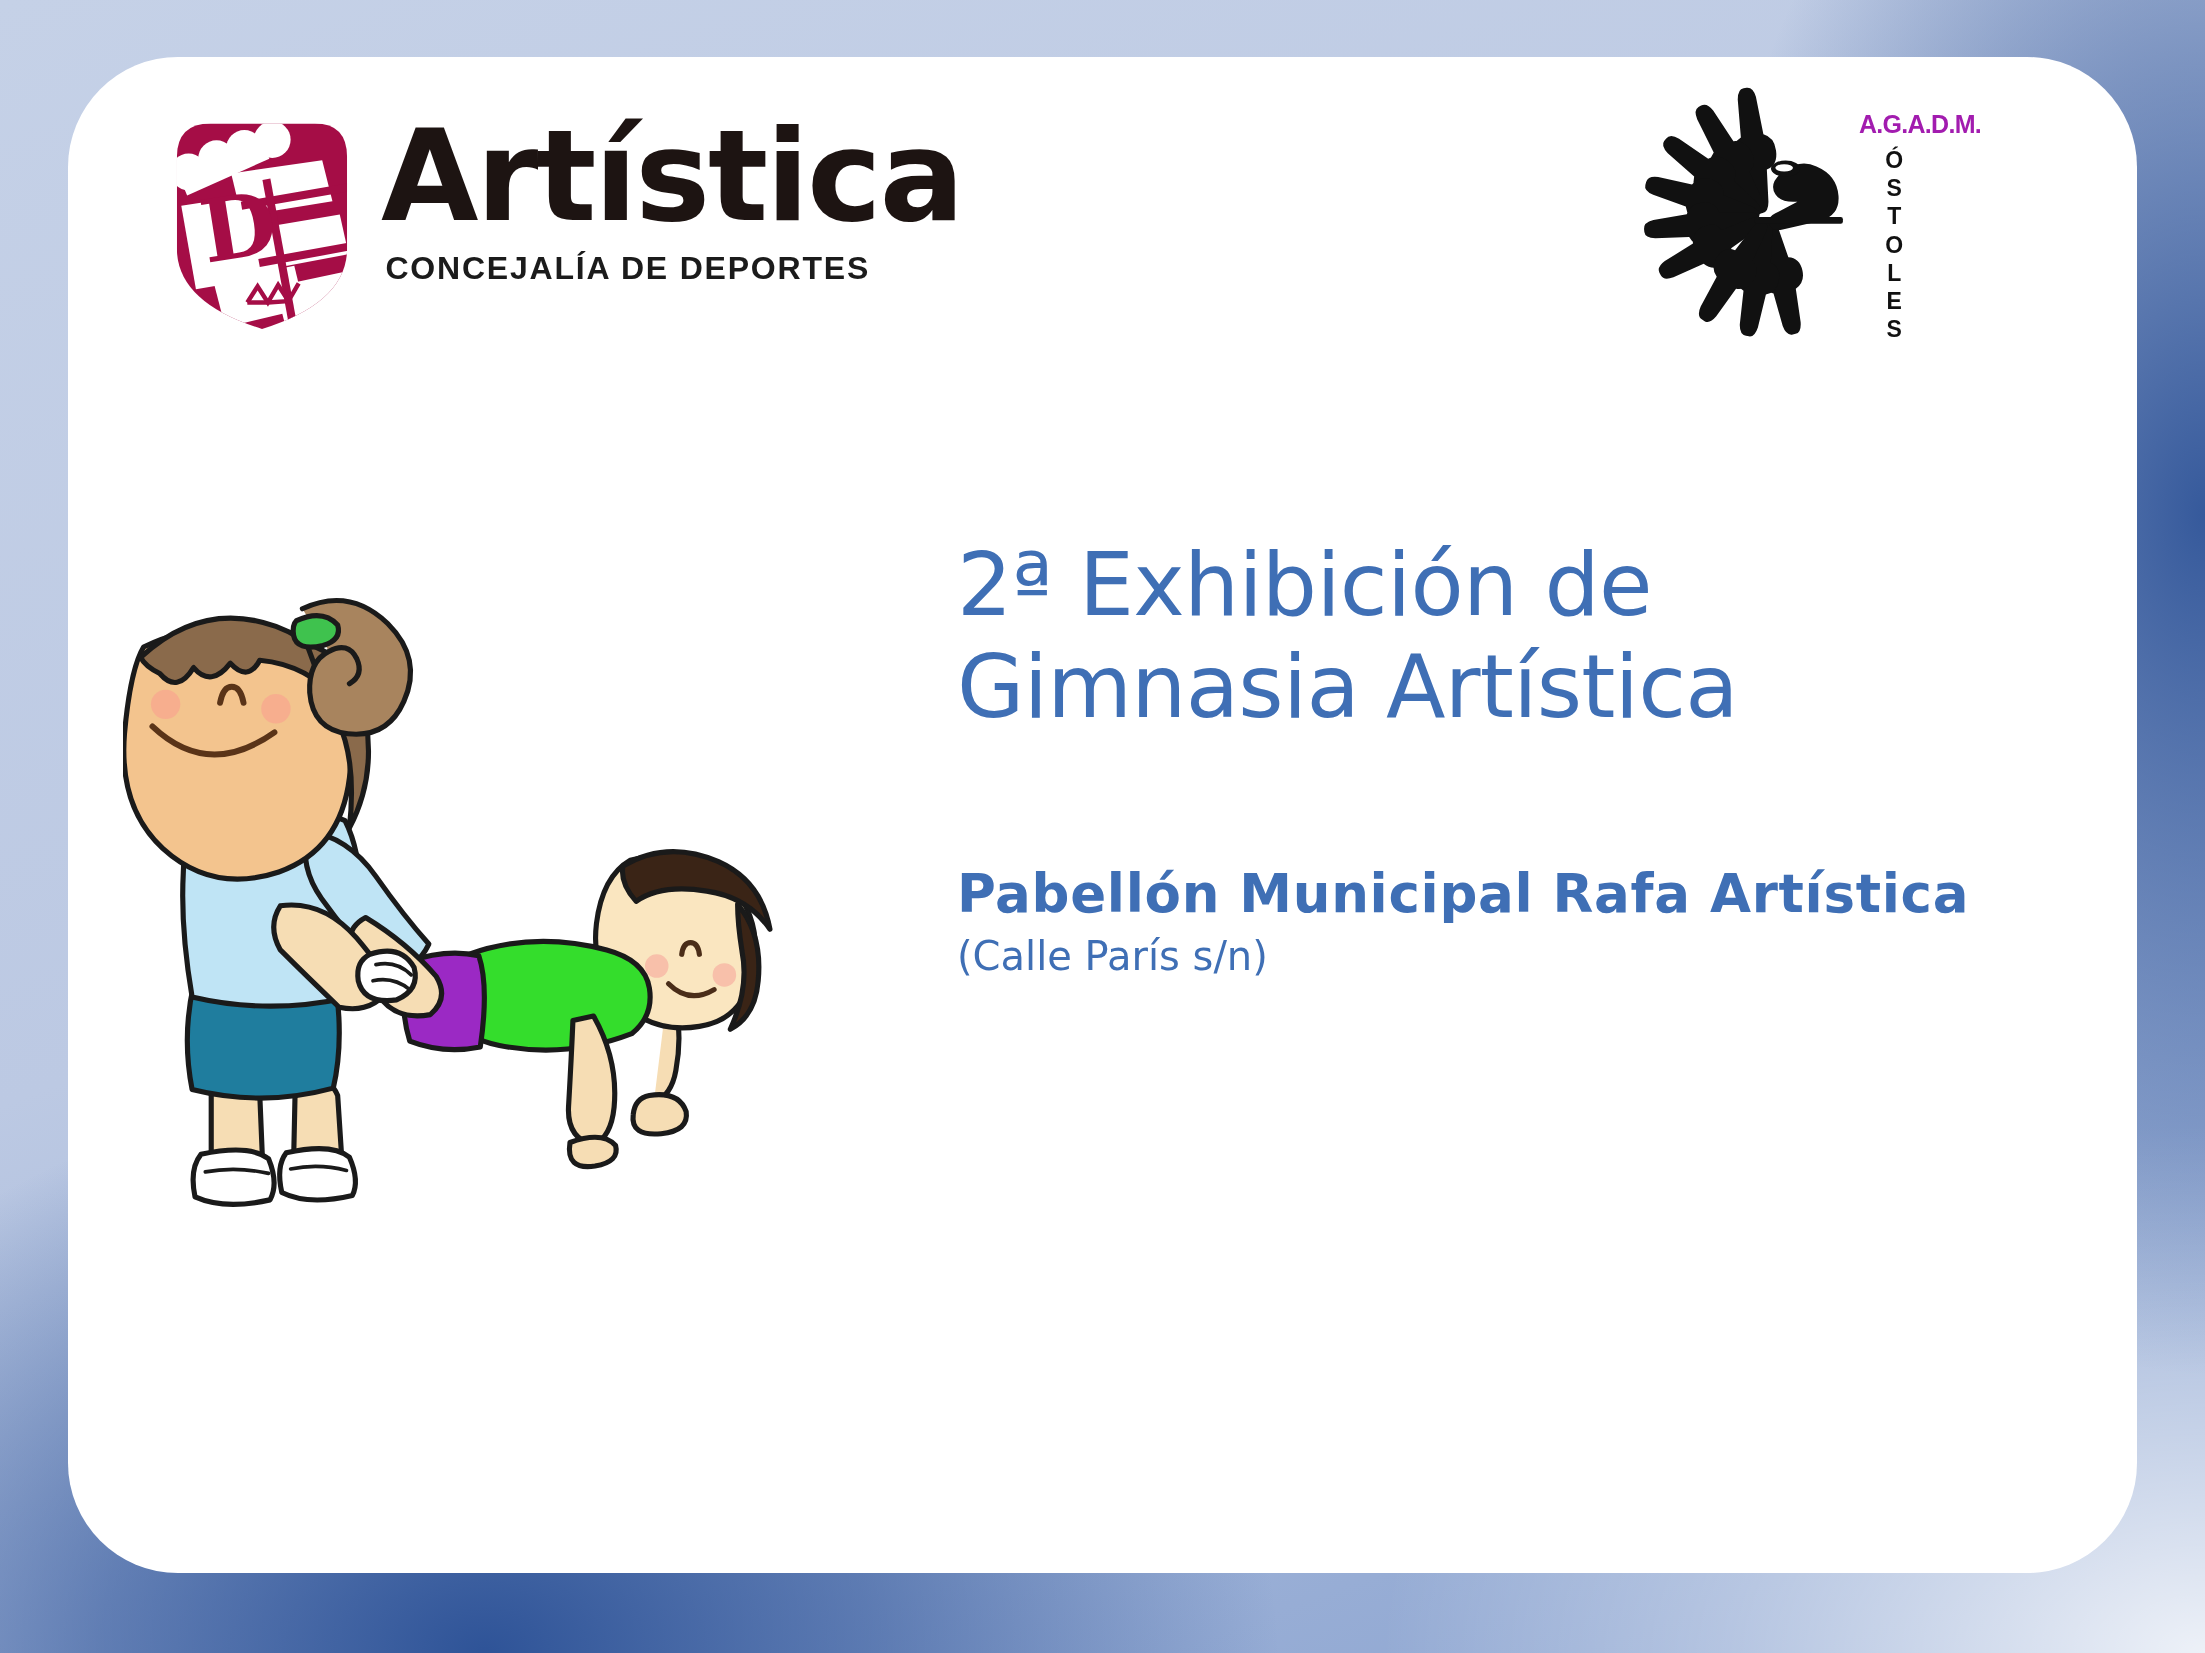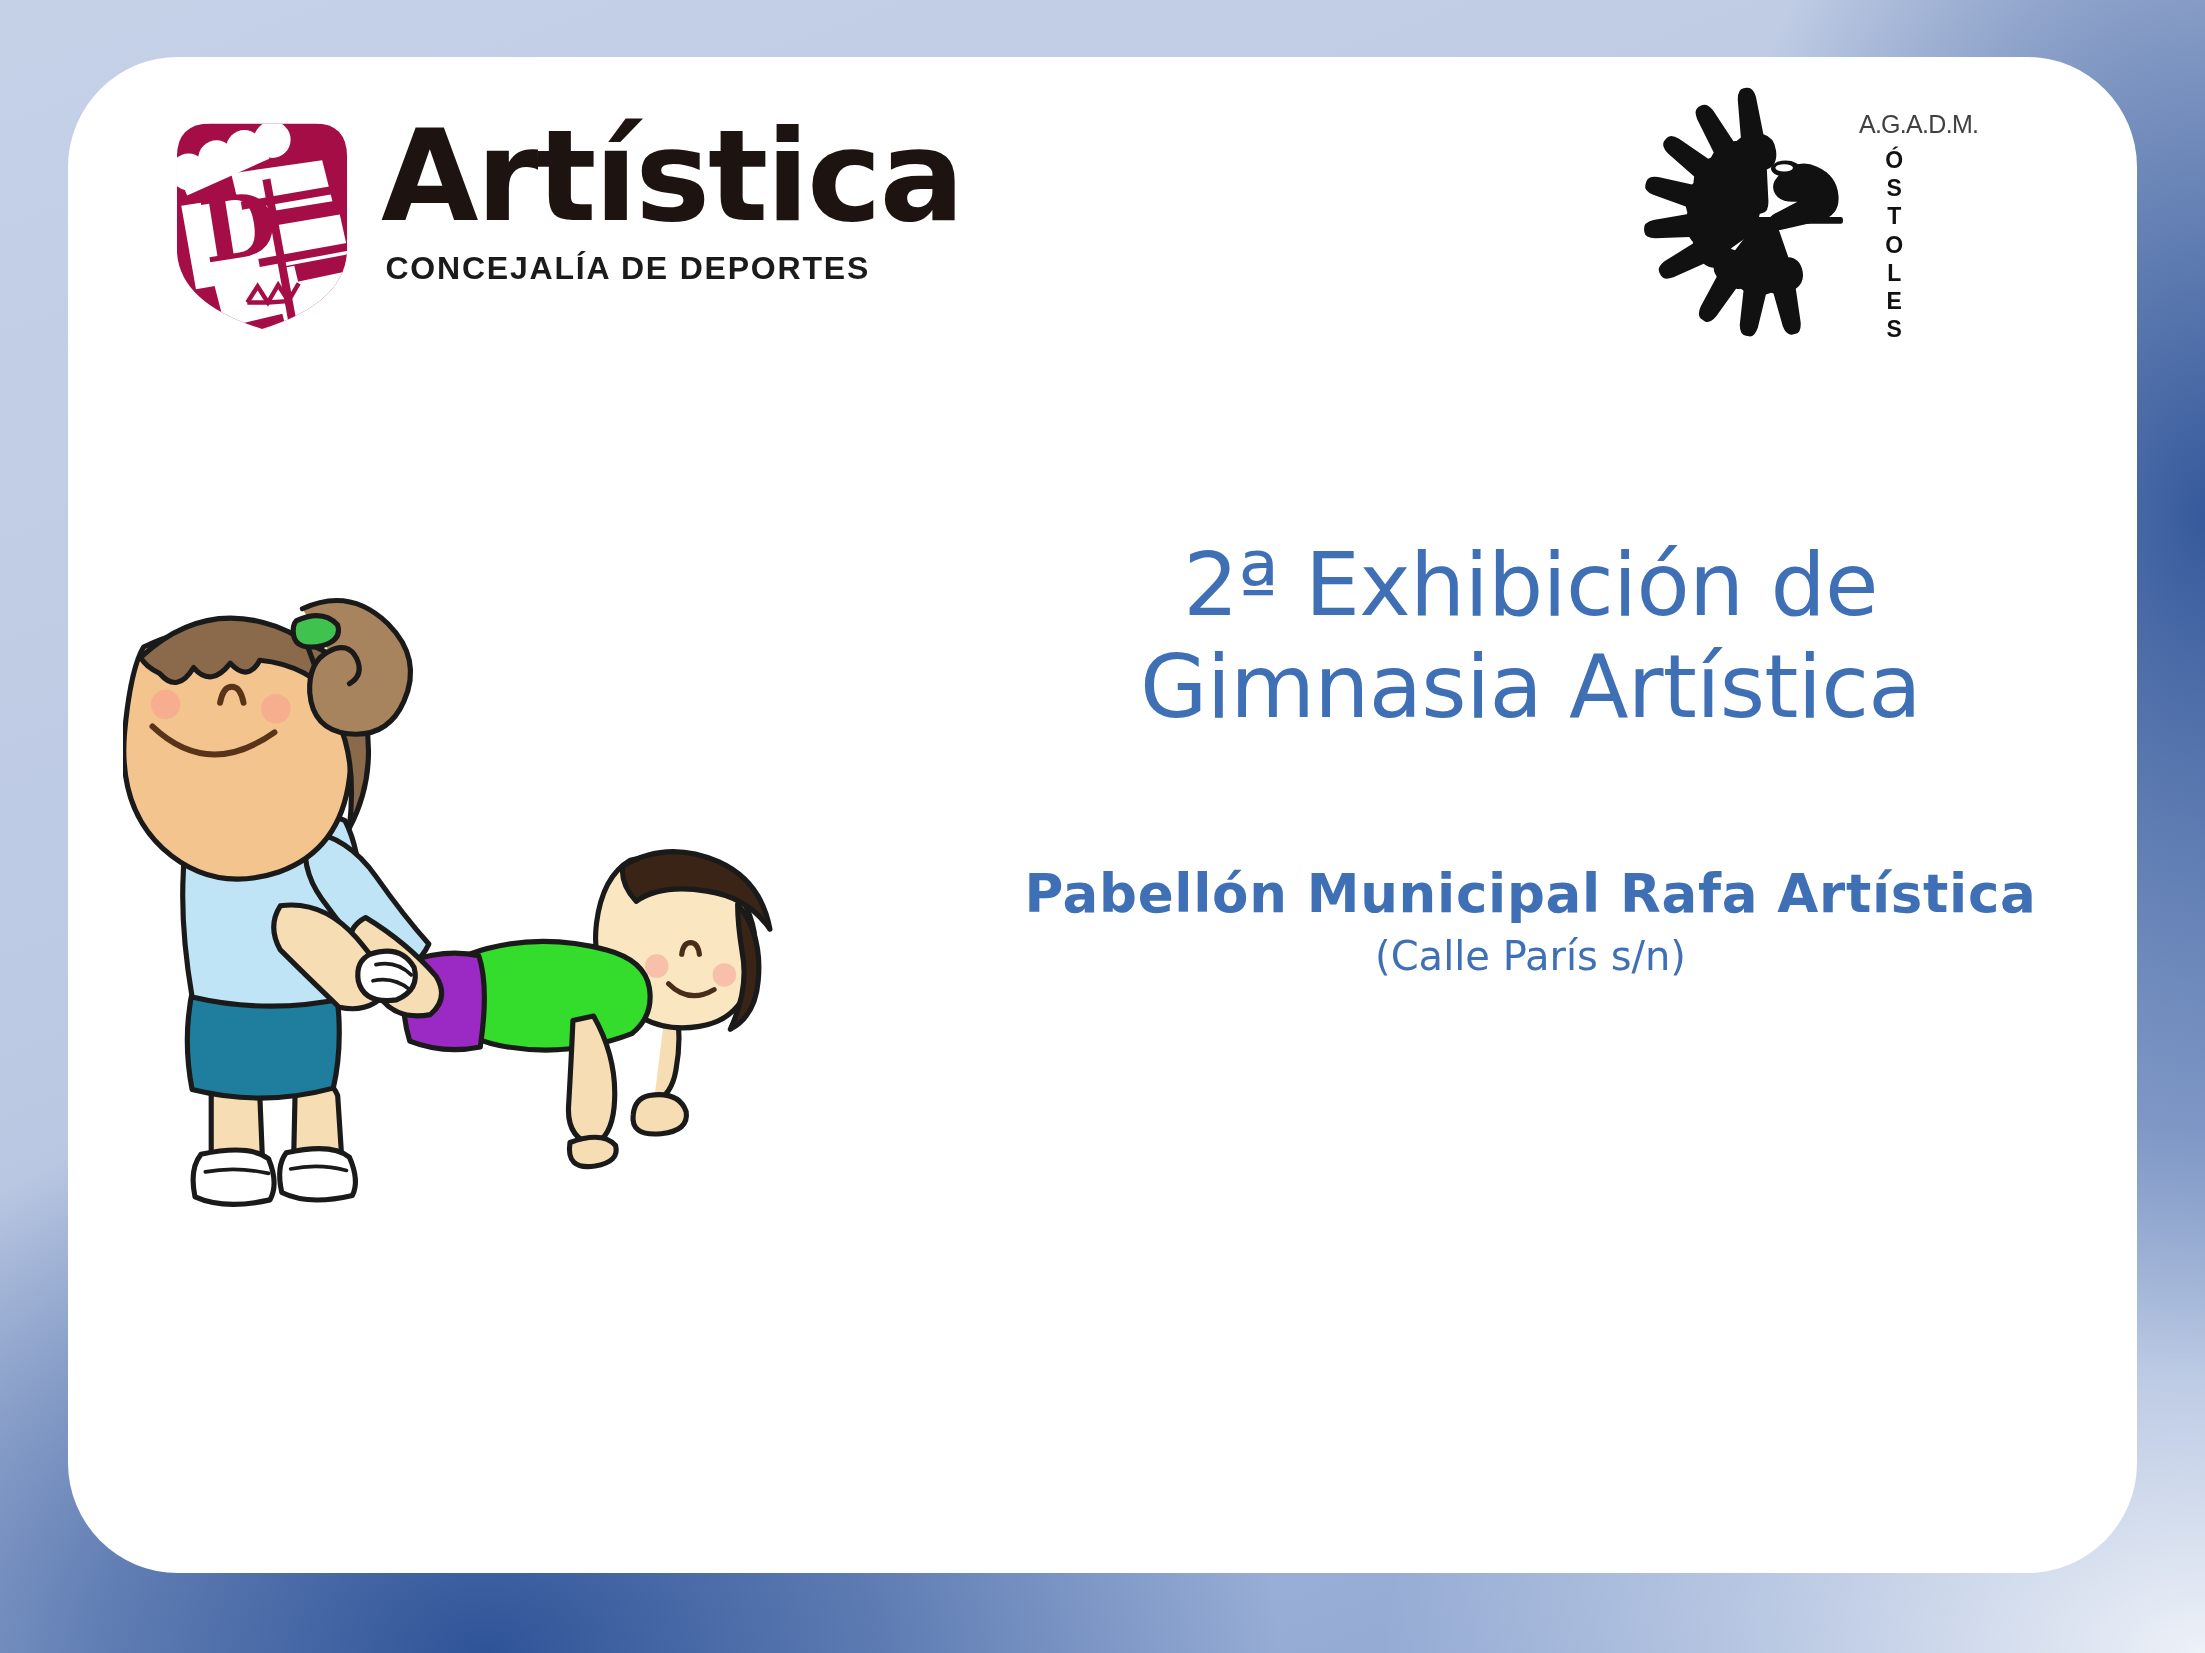--- a/index.html
+++ b/index.html
@@ -110,22 +110,22 @@
   }
   #agadm-text {
     position: absolute;
     right: 10.3px;
     top: 53px;
     width: 53px;
     text-align: center;
   }
   #agadm-abbr {
     font-size: 25px;
-    font-weight: 400;
-    color: #404040;
+    font-weight: 700;
+    color: #a21caf;
     letter-spacing: -0.7px;
     white-space: nowrap;
     transform: translateX(-8.8px);
     font-family: "Liberation Sans", sans-serif;
     text-align: center;
   }
   #agadm-vertical {
     margin-top: 7.4px;
     font-size: 23px;
     font-weight: 700;
@@ -141,21 +141,20 @@
     top: 515px;
     width: 794px;
     height: 647px;
   }
 
   #text-block {
     position: absolute;
     left: 889px;
     top: 478px;
     width: 1147px;
-    text-align: center;
   }
   .script {
     font-family: "DejaVu Sans", sans-serif;
     color: #3f6fb5;
     font-weight: 400;
   }
   #title-main {
     font-size: 87px;
     line-height: 1.17;
     letter-spacing: -0.7px;

